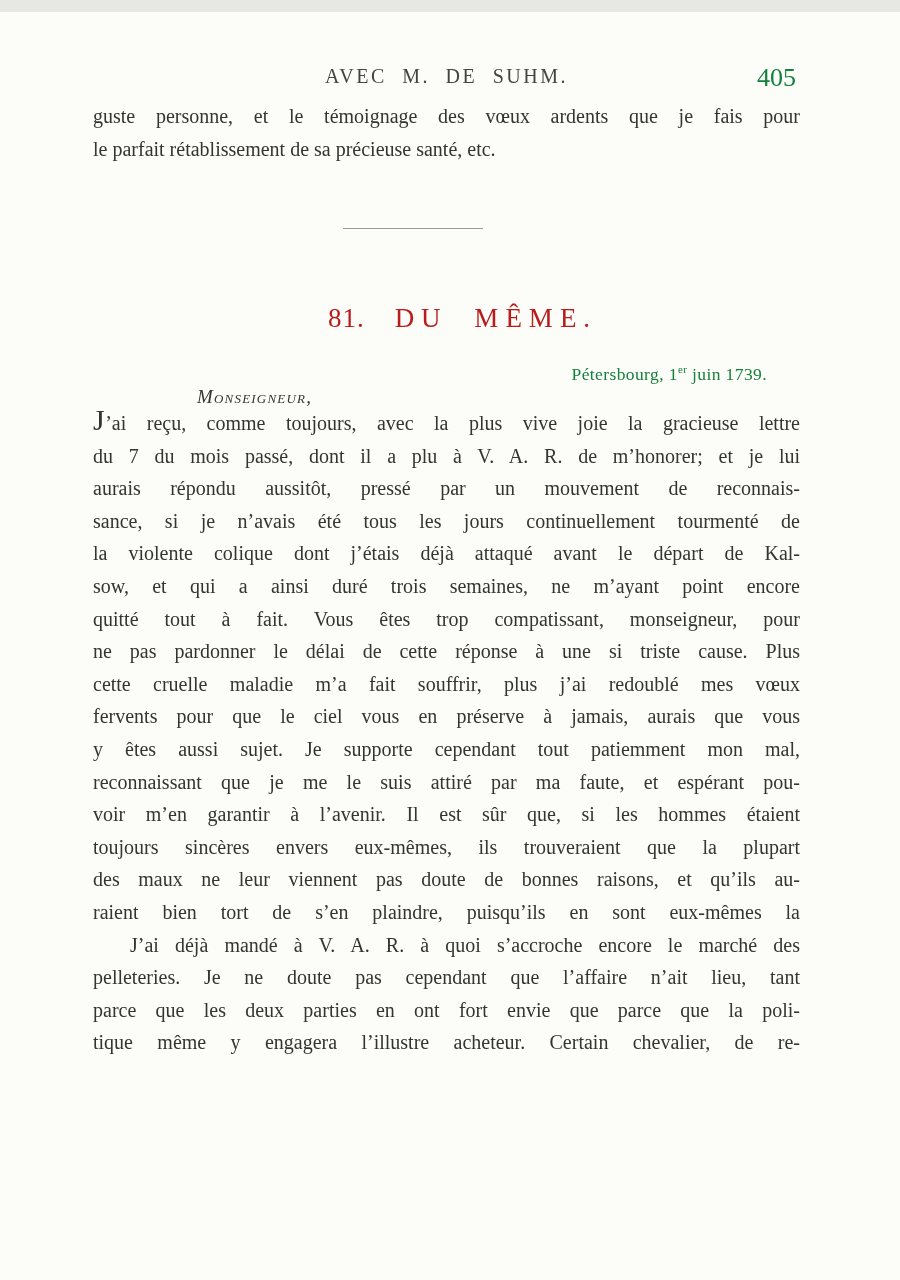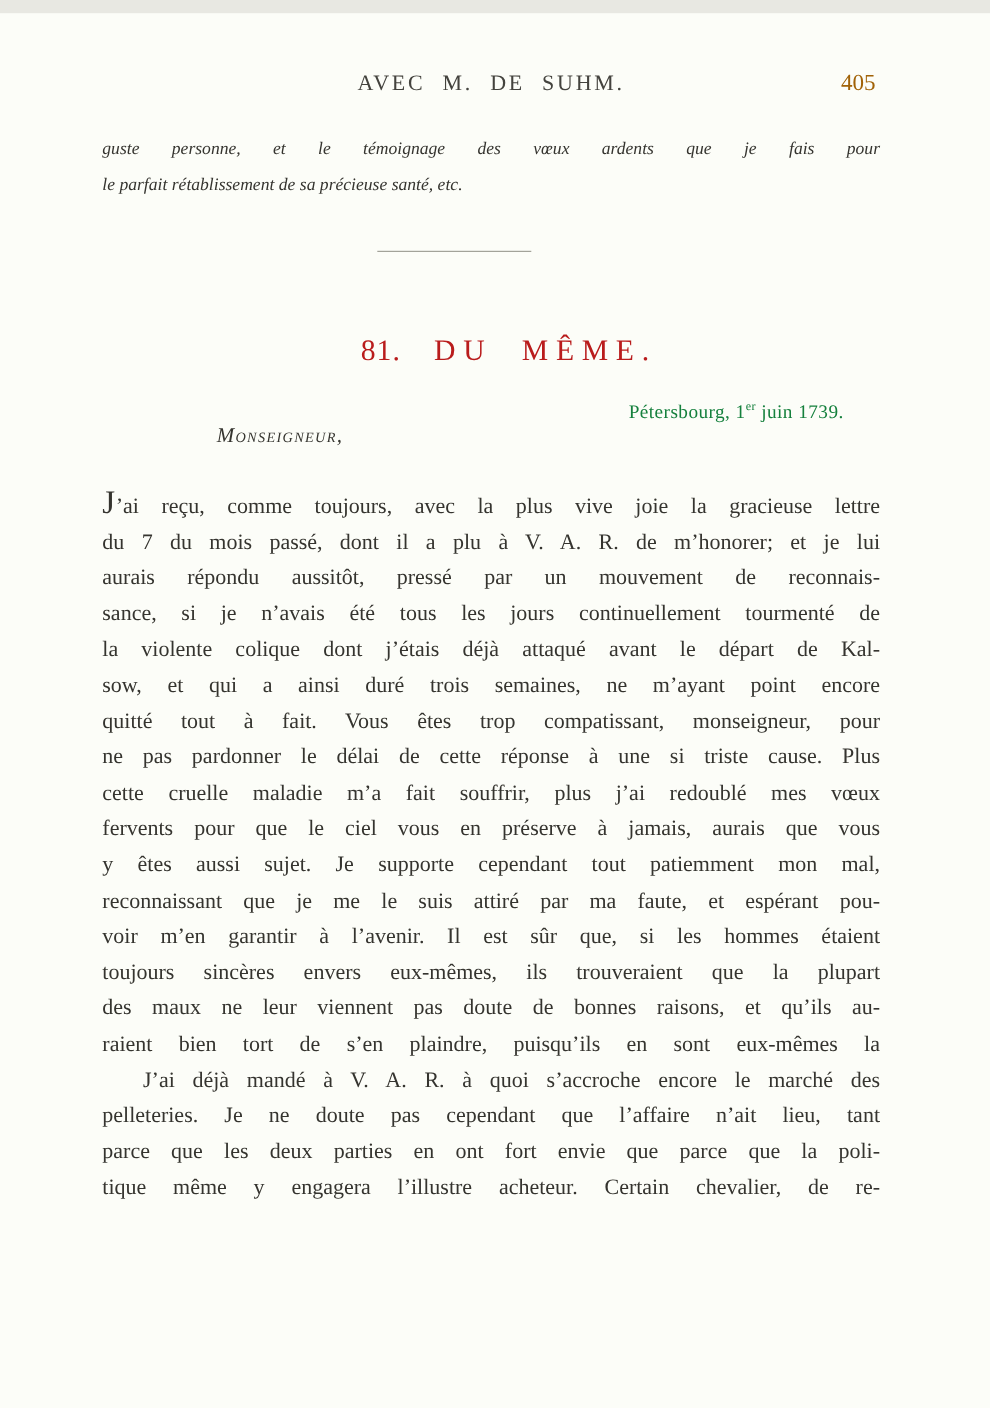--- a/index.html
+++ b/index.html
@@ -27,32 +27,31 @@
     text-align: center;
     font-size: 20px;
     letter-spacing: 2.5px;
     word-spacing: 8px;
     color: #44433e;
   }
   .page-number {
     position: absolute;
     top: 51px;
     right: 104px;
-    font-size: 21px;
-    color: #a16207;
+    font-size: 26px;
+    color: #15803d;
   }
 
   
   .continuation {
     position: absolute;
-    top: 108px;
+    top: 88px;
     left: 93px;
     width: 707px;
-    font-size: 16px;
-    font-style: italic;
+    font-size: 20px;
   }
   .line {
     line-height: 32.6px;
     text-align: justify;
     text-align-last: justify;
     white-space: normal;
   }
   .line.para-end {
     text-align-last: left;
   }
@@ -105,21 +104,21 @@
     left: 197px;
     font-size: 19px;
     font-variant: small-caps;
     letter-spacing: 1.2px;
     font-style: italic;
   }
 
   
   .letter-body {
     position: absolute;
-    top: 430px;
+    top: 393px;
     left: 93px;
     width: 707px;
     font-size: 20px;
   }
   .paragraph.indented .line:first-child {
     text-indent: 37px;
   }
   .initial-cap {
     font-size: 30px;
     line-height: 1;

